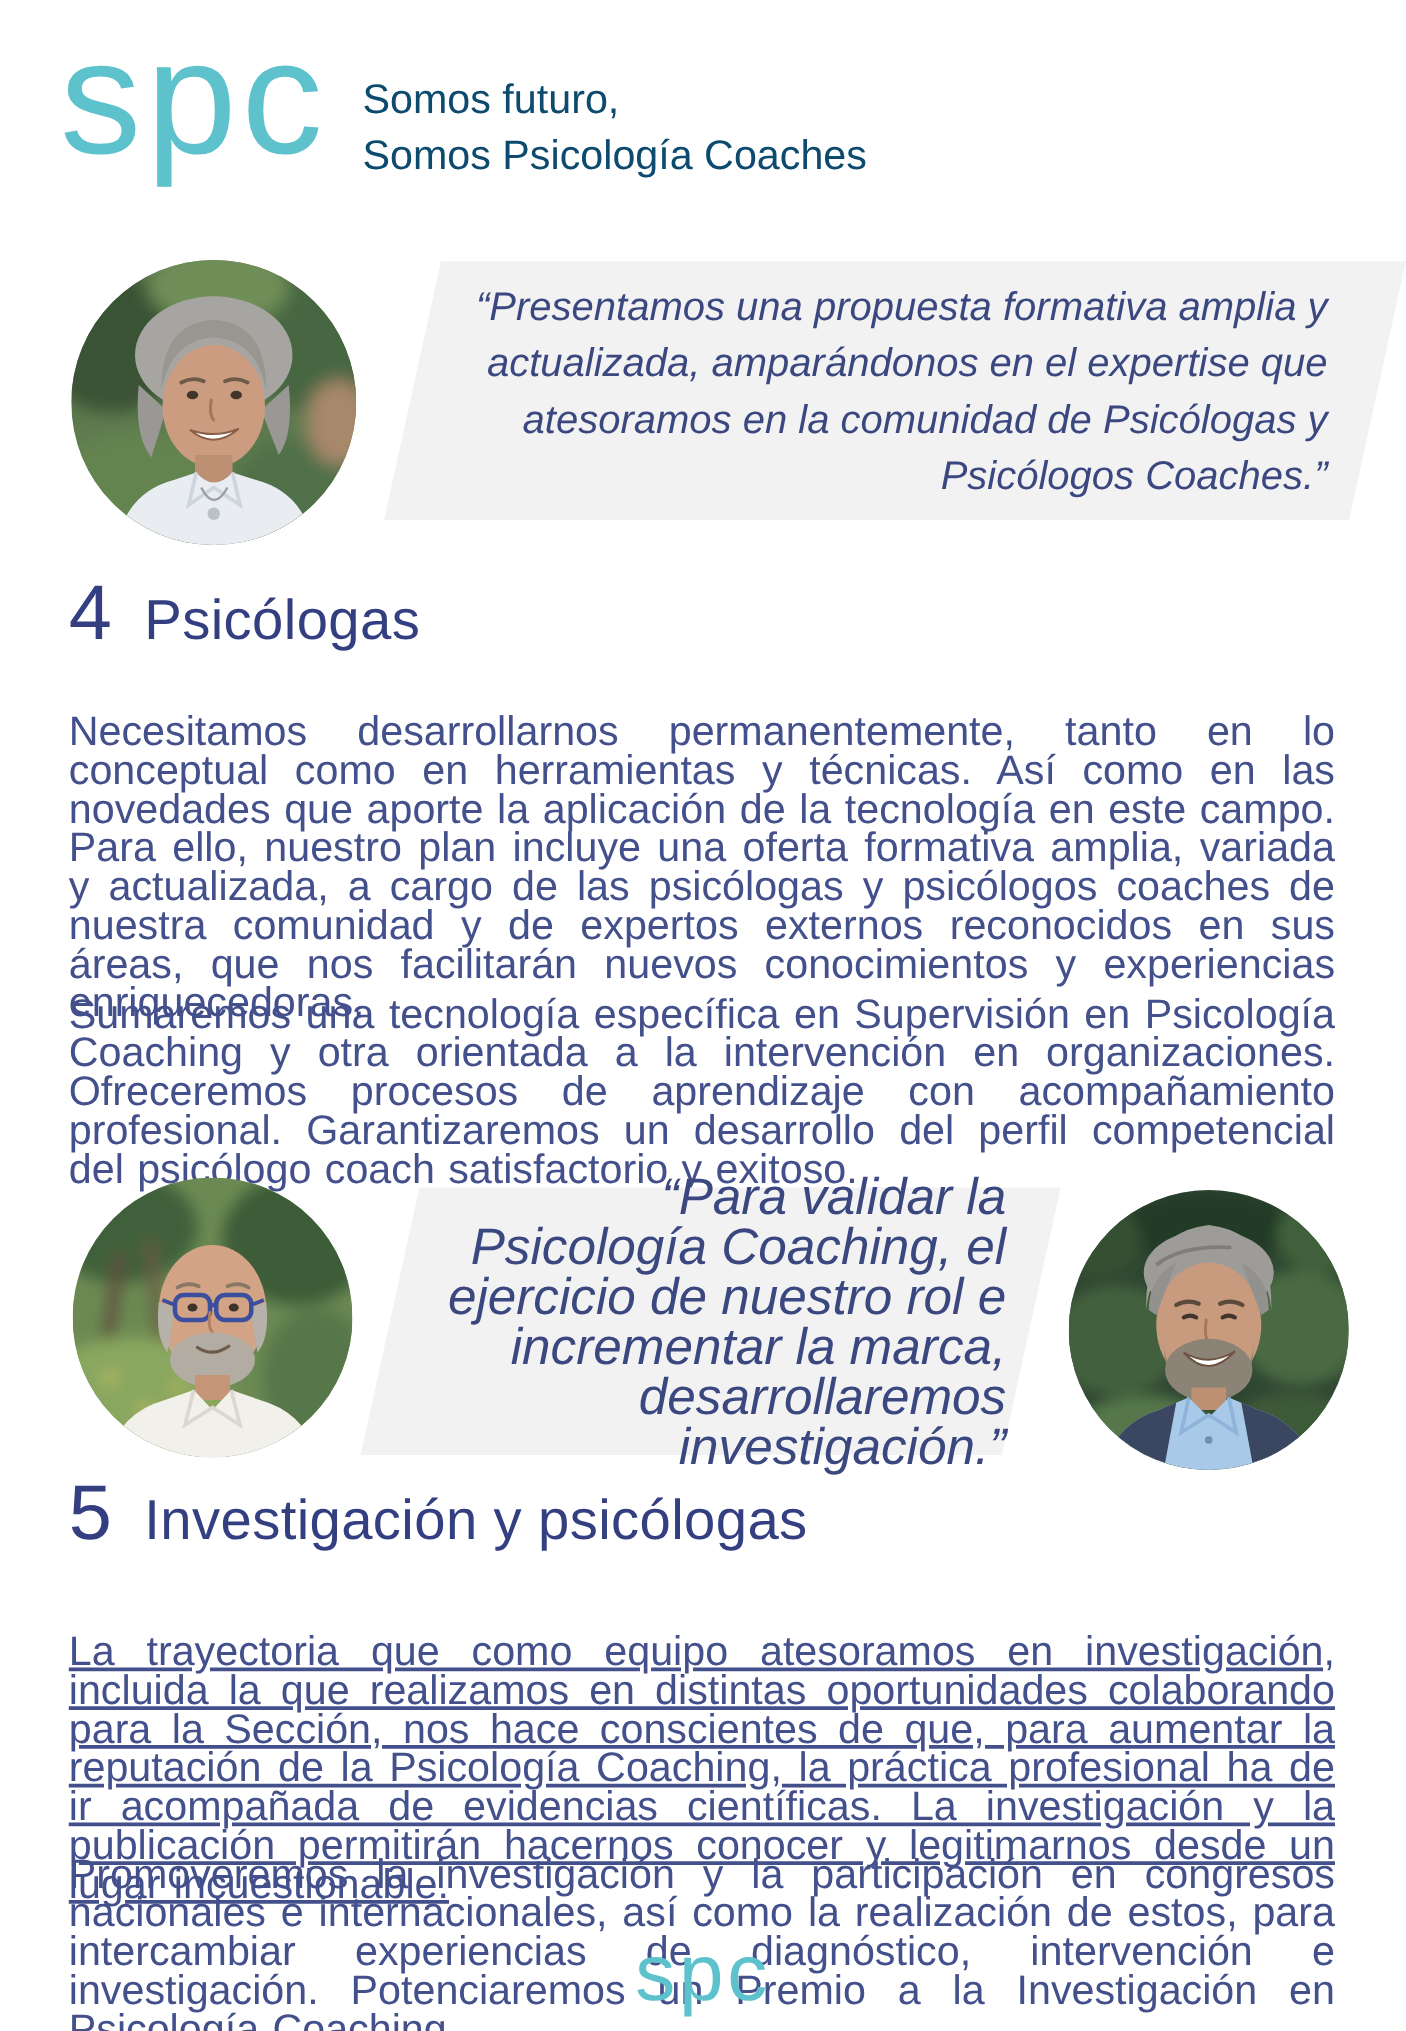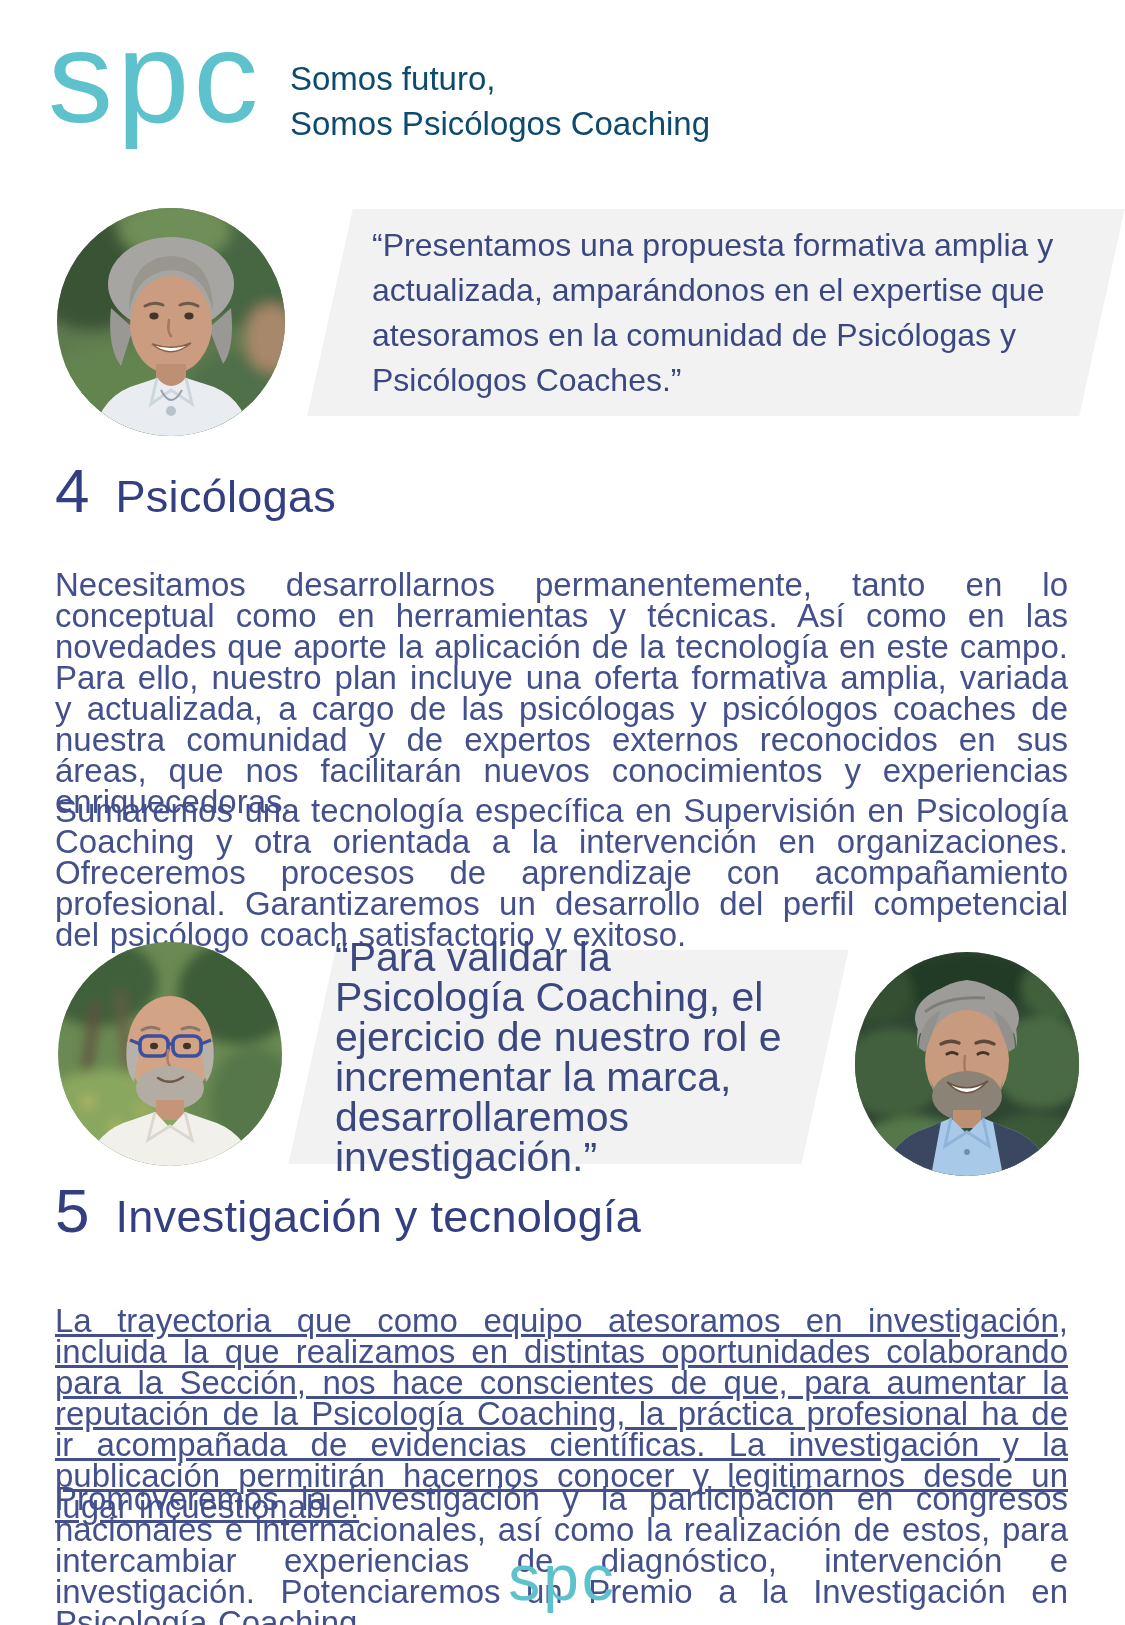--- a/index.html
+++ b/index.html
@@ -26,21 +26,21 @@
   .band{
     position:absolute;background:#f2f2f3;
     transform:skewX(-12.4deg);
   }
   #band1{left:330px;top:195px;width:772px;height:207px;}
   #band2{left:312px;top:936px;width:513px;height:214px;}
   
   .quote{
     position:absolute;
     display:flex;align-items:center;justify-content:center;
-    text-align:left;color:#3b4880;
+    text-align:right;font-style:italic;color:#3b4880;
   }
   #quote1{left:372px;top:195px;width:690px;height:207px;font-size:32px;line-height:45px;}
   #quote2{left:335px;top:936px;width:470px;height:214px;font-size:41px;line-height:40px;}
   
   .photo{
     position:absolute;border-radius:50%;overflow:hidden;
   }
   .photo svg{display:block;width:100%;height:100%;}
   #photo1{left:57px;top:194px;width:228px;height:228px;}
   #photo2{left:58px;top:928px;width:224px;height:224px;}
@@ -73,21 +73,21 @@
   }
 </style>
 </head>
 <body>
 
 <div class="page">
 
   <div class="logo">spc</div>
   <div class="tagline">
     <div>Somos futuro,</div>
-    <div>Somos Psicólogos Coaching</div>
+    <div>Somos Psicología Coaches</div>
   </div>
 
   <div class="band" id="band1"></div>
 
   <div class="photo" id="photo1">
     <svg viewBox="0 0 228 228" aria-hidden="true">
       <defs>
         <filter id="blur1" x="-30%" y="-30%" width="160%" height="160%">
             <feGaussianBlur stdDeviation="7"></feGaussianBlur>
           </filter>
@@ -216,21 +216,21 @@
         <path d="M96 166 L90 194 L112 180 L134 194 L128 166" fill="none" stroke="#8fb4da" stroke-width="3"></path>
         <path d="M26 224 Q38 186 72 176 L86 170 L76 224 Z" fill="#3b4760"></path>
         <path d="M198 224 Q186 186 152 176 L138 170 L148 224 Z" fill="#3b4760"></path>
         <circle cx="112" cy="200" r="3" fill="#6d90b5"></circle>
       </g>
     </svg>
   </div>
 
   <div class="section-heading" id="heading5">
     <span class="sec-num">5</span>
-    <span class="sec-title">Investigación y tecnología</span>
+    <span class="sec-title">Investigación y psicólogas</span>
   </div>
 
   <p class="para" id="p51">La trayectoria que como equipo atesoramos en investigación, incluida la que realizamos en distintas oportunidades colaborando para la Sección, nos hace conscientes de que, para aumentar la reputación de la Psicología Coaching, la práctica profesional ha de ir acompañada de evidencias científicas. La investigación y la publicación permitirán hacernos conocer y legitimarnos desde un lugar incuestionable.</p>
   <p class="para" id="p52">Promoveremos la investigación y la participación en congresos nacionales e internacionales, así como la realización de estos, para intercambiar experiencias de diagnóstico, intervención e investigación. Potenciaremos un Premio a la Investigación en Psicología Coaching.</p>
 
   <div class="footer-logo">spc</div>
 
 </div>
 
 </body></html>

